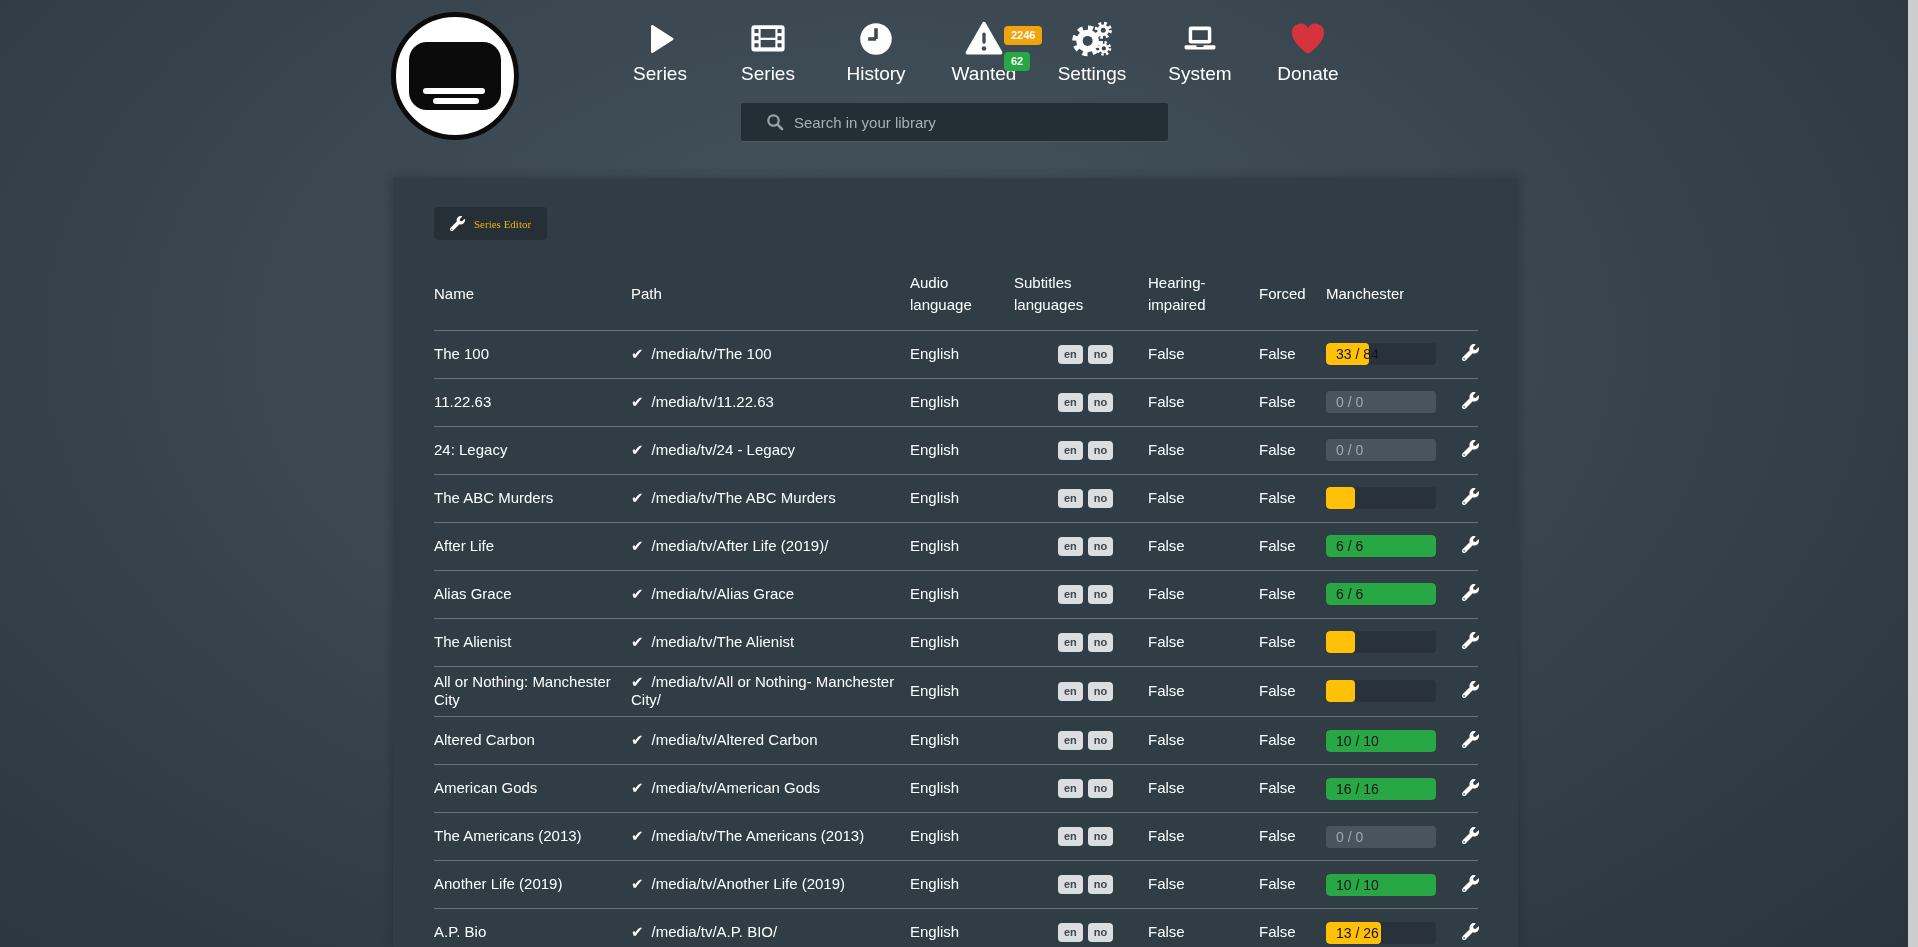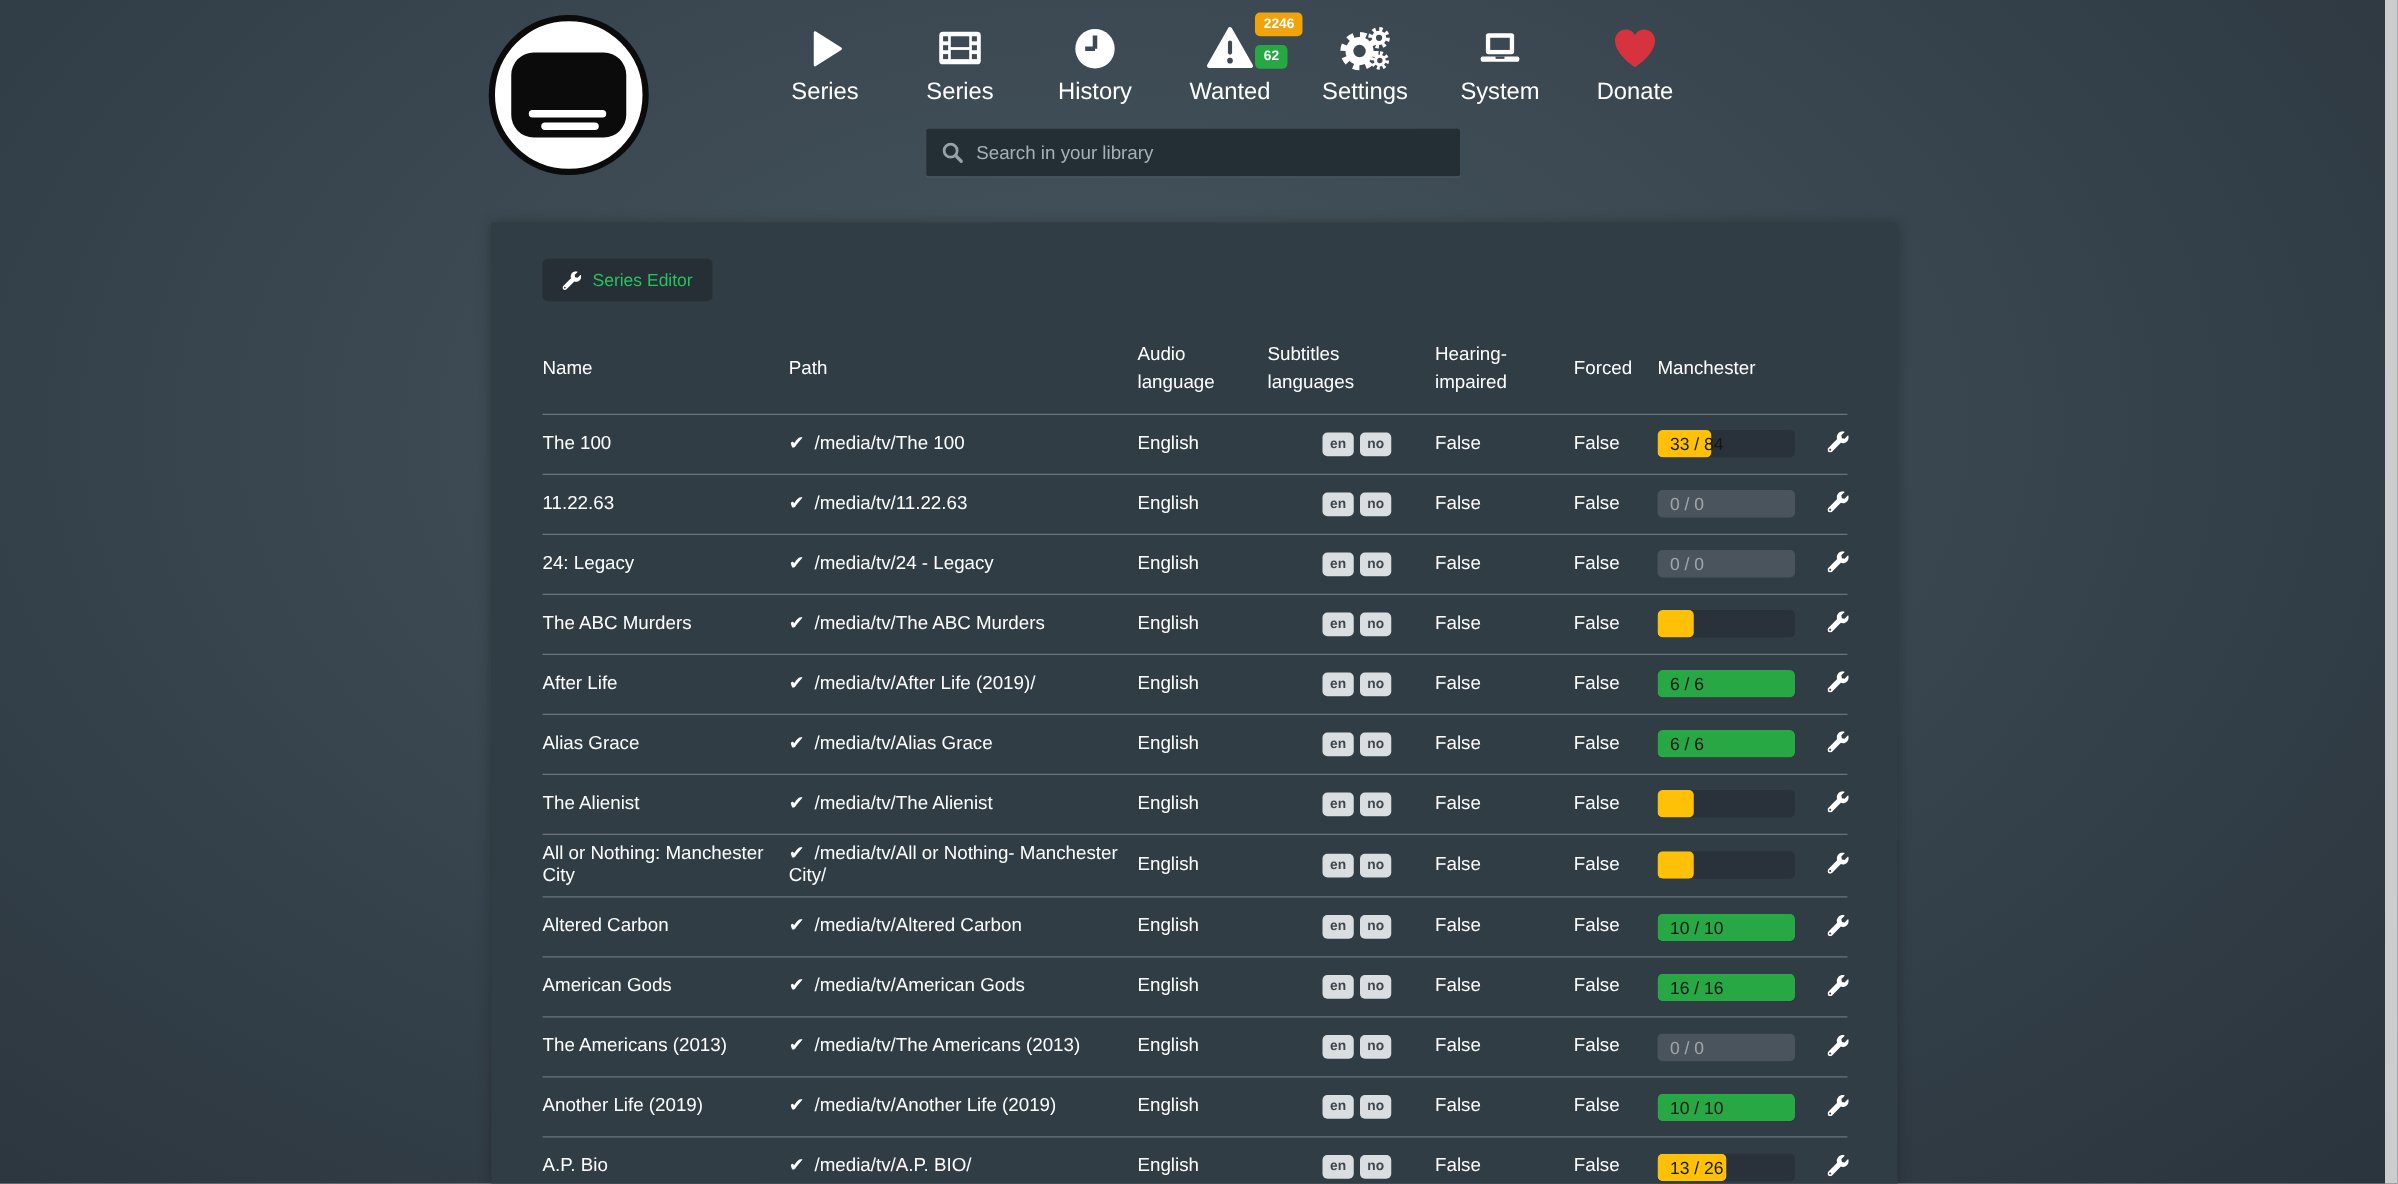--- a/index.html
+++ b/index.html
@@ -23,43 +23,43 @@
   .logo-line1{ position:absolute; left:14px; right:16px; bottom:16px; height:6px; background:#fff; border-radius:3px; }
   .logo-line2{ position:absolute; left:24px; right:22px; bottom:6px;  height:6px; background:#fff; border-radius:3px; }
 
   
   .nav{ position:absolute; left:606px; top:16px; display:flex; }
   .nav-item{ width:108px; display:flex; flex-direction:column; align-items:center;
              color:#fff; cursor:pointer; position:relative; }
   .nav-icon{ height:46px; display:flex; align-items:center; justify-content:center; }
   .nav-label{ font-size:19px; margin-top:1px; }
   .nav-badge{ position:absolute; left:74px; padding:3px 7px; border-radius:4px;
-              font-size:11px; font-weight:bold; color:#fff; line-height:1.2; }
+              font-size:11px; font-weight:bold; color:#fff; line-height:1.2;margin-top:16px; }
   .badge-yellow{ top:-6px; background:#f0a30a; }
   .badge-green { top:20px; background:#28a745; }
 
   
   .search-wrap{ position:absolute; left:741px; top:103px; width:427px; height:38px;
                 background:#242e35; border-radius:2px; display:flex; align-items:center;
-                padding:0 12px; box-shadow:0 1px 0 rgba(255,255,255,0.08); }
+                padding:0 25px; box-shadow:0 1px 0 rgba(255,255,255,0.08); }
   .search-wrap svg{ flex:0 0 auto; }
   .search-input{ flex:1; background:transparent; border:none; outline:none;
                  color:#cfd6da; font-size:15px; margin-left:10px;
                  font-family:"Liberation Sans","DejaVu Sans",sans-serif; }
   .search-input::placeholder{ color:#a7b0b6; opacity:1; }
 
   
   .panel{ position:absolute; left:393px; top:178px; width:1125px; bottom:0;
           background:#313d45; box-shadow:0 0 10px rgba(0,0,0,0.25);
           padding:29px 40px 0 41px; }
 
   .series-editor-btn{ display:inline-flex; align-items:center; gap:9px;
-          background:#272f36; color:#22c55e; border:none; border-radius:4px;
-          padding:9px 16px; font-size:14px; cursor:pointer;
-          font-family:Liberation Sans, sans-serif; }
+          background:#272f36; color:#eab308; border:none; border-radius:4px;
+          padding:9px 16px; font-size:11px; cursor:pointer;
+          font-family:Liberation Serif, serif; }
 
   
   .table{ margin-top:24px; }
   .trow, .thead{
     display:grid;
     grid-template-columns:197px 279px 104px 134px 111px 67px 134px 1fr;
     align-items:center;
   }
   .thead{ font-weight:normal; font-size:15px; padding:8px 0 14px 0; line-height:1.45; }
   .thead .hcell{ padding-right:14px; }

